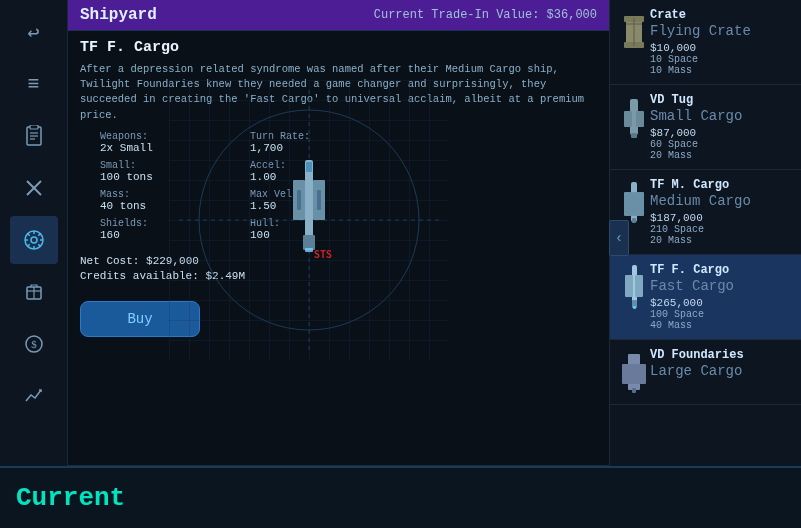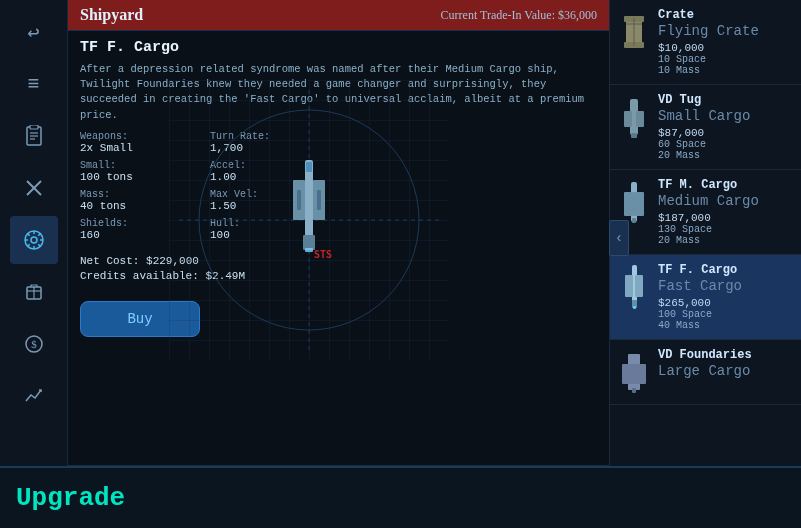--- a/index.html
+++ b/index.html
@@ -79,22 +79,21 @@
       overflow: hidden;
     }
 
     
     #header {
       display: flex;
       justify-content: space-between;
       align-items: center;
       padding: 6px 12px;
       border-bottom: 1px solid #1a3050;
-      background: #7f1d1d;
-      font-family: Liberation Serif, serif;
+      background: #4c1d95;
     }
     #header-title {
       color: #e0f0ff;
       font-size: 16px;
       font-weight: bold;
     }
     #trade-in {
       color: #a0c0d8;
       font-size: 12px;
     }
@@ -122,20 +121,21 @@
     }
     #stats-left {
       flex: 1;
     }
     .stat-row {
       display: flex;
       margin-bottom: 6px;
     }
     .stat-item {
       width: 130px;
+      margin-left: 20px;
     }
     .stat-label {
       color: #7a9ab8;
       font-size: 10px;
     }
     .stat-value {
       color: #c8e0f0;
       font-size: 11px;
     }
 
@@ -184,21 +184,20 @@
     #right-panel::-webkit-scrollbar { width: 4px; }
     #right-panel::-webkit-scrollbar-track { background: #0a1018; }
     #right-panel::-webkit-scrollbar-thumb { background: #2a4a6a; }
 
     .ship-entry {
       padding: 8px 8px;
       border-bottom: 1px solid #1a2a3a;
       cursor: pointer;
       display: flex;
       align-items: flex-start;
-      gap: 8px;
     }
     .ship-entry.selected { background: #1a3560; }
 
     .ship-icon {
       width: 32px;
       height: 48px;
       flex-shrink: 0;
       display: flex;
       align-items: center;
       justify-content: center;
@@ -459,21 +458,21 @@
           <rect x="11" y="2" width="6" height="40" fill="#8aB0c8" rx="2"></rect>
           <rect x="4" y="12" width="10" height="24" fill="#6a90a8" rx="1"></rect>
           <rect x="14" y="12" width="10" height="24" fill="#6a90a8" rx="1"></rect>
           <rect x="12" y="38" width="4" height="5" fill="#5a8098" rx="1"></rect>
         </svg>
       </div>
       <div class="ship-info">
     <div class="ship-entry-name">TF M. Cargo</div>
     <div class="ship-entry-type">Medium Cargo</div>
     <div class="ship-entry-price">$187,000</div>
-    <div class="ship-entry-stat">130 Space</div>
+    <div class="ship-entry-stat">210 Space</div>
     <div class="ship-entry-stat">20 Mass</div>
   </div>
     </div>
     <div class="ship-entry selected">
       <div class="ship-icon">
         <svg width="28" height="44" viewBox="0 0 28 44">
           <rect x="12" y="0" width="5" height="38" fill="#a0c8e0" rx="2"></rect>
           <rect x="5" y="10" width="8" height="22" fill="#80a8c0" rx="1"></rect>
           <rect x="15" y="10" width="8" height="22" fill="#80a8c0" rx="1"></rect>
           <rect x="12" y="35" width="5" height="8" fill="#6090a8" rx="1"></rect>
@@ -498,14 +497,14 @@
       </div>
       <div class="ship-info">
     <div class="ship-entry-name">VD Foundaries</div>
     <div class="ship-entry-type">Large Cargo</div>
 
   </div>
     </div>
   </div>
 
 <div id="upgrade-bar">
-  <span id="upgrade-label">Upgrade</span>
+  <span id="upgrade-label">Current</span>
 </div>
 
 </body></html>

